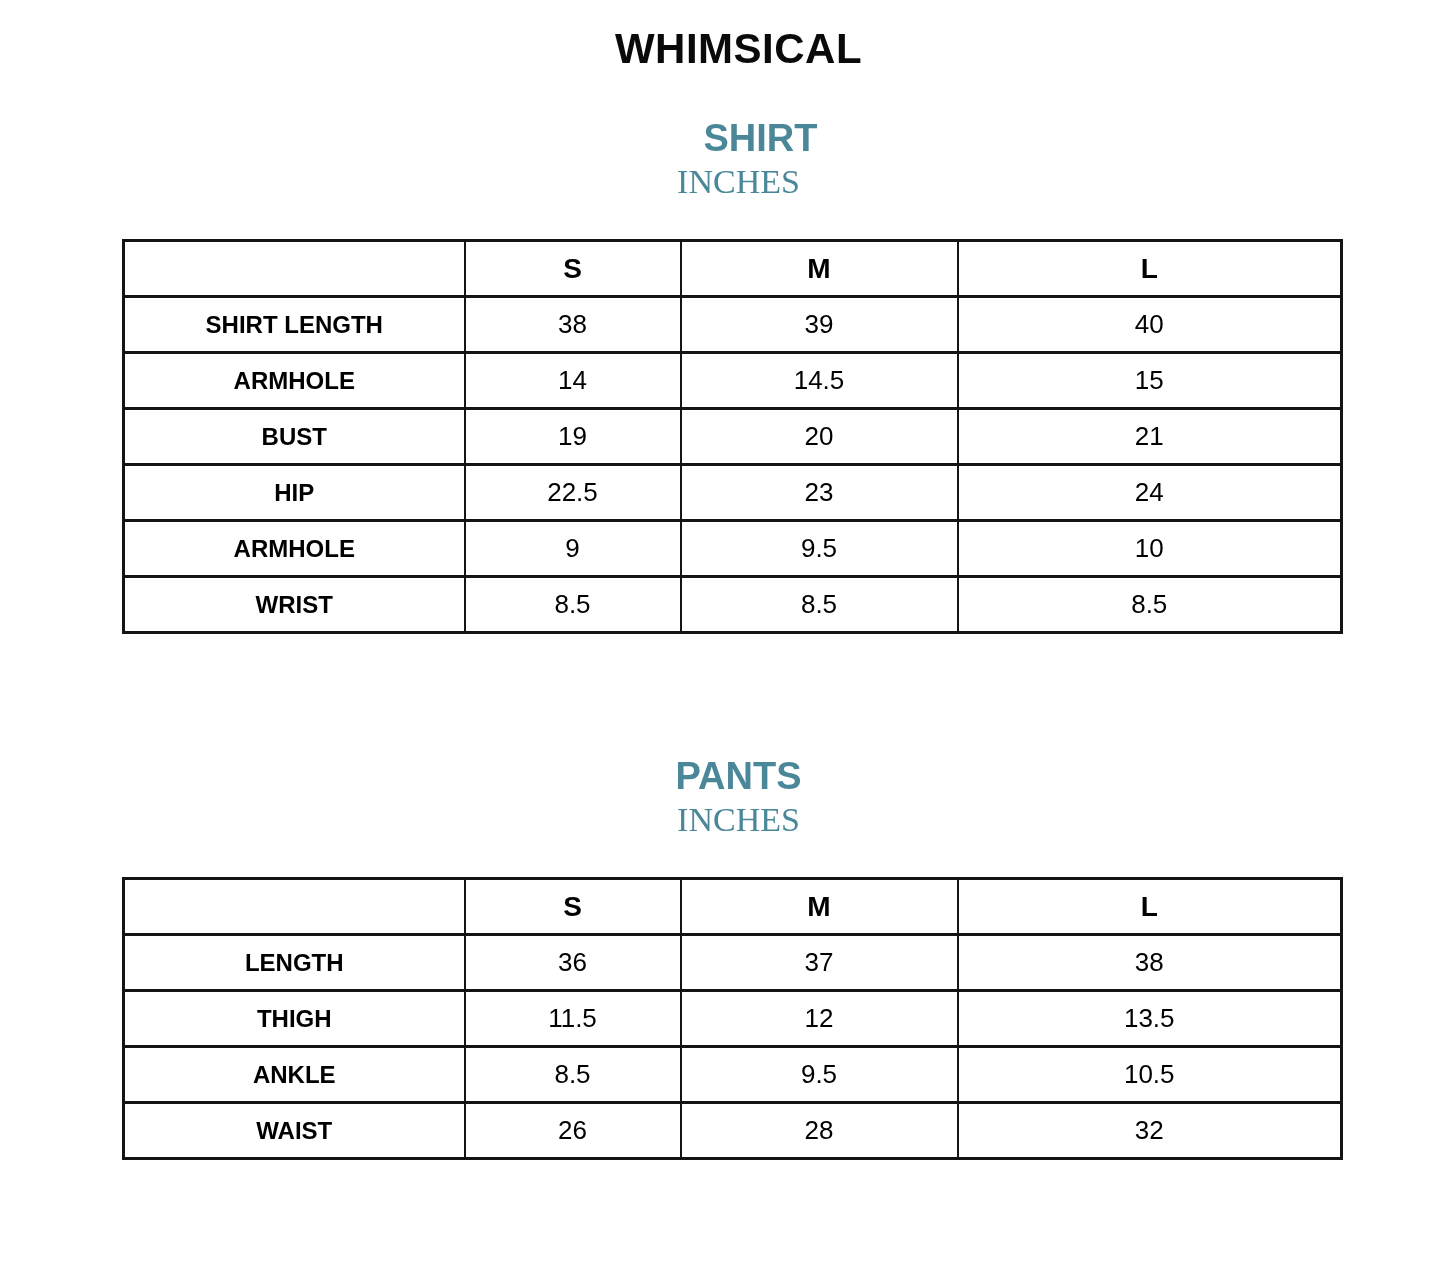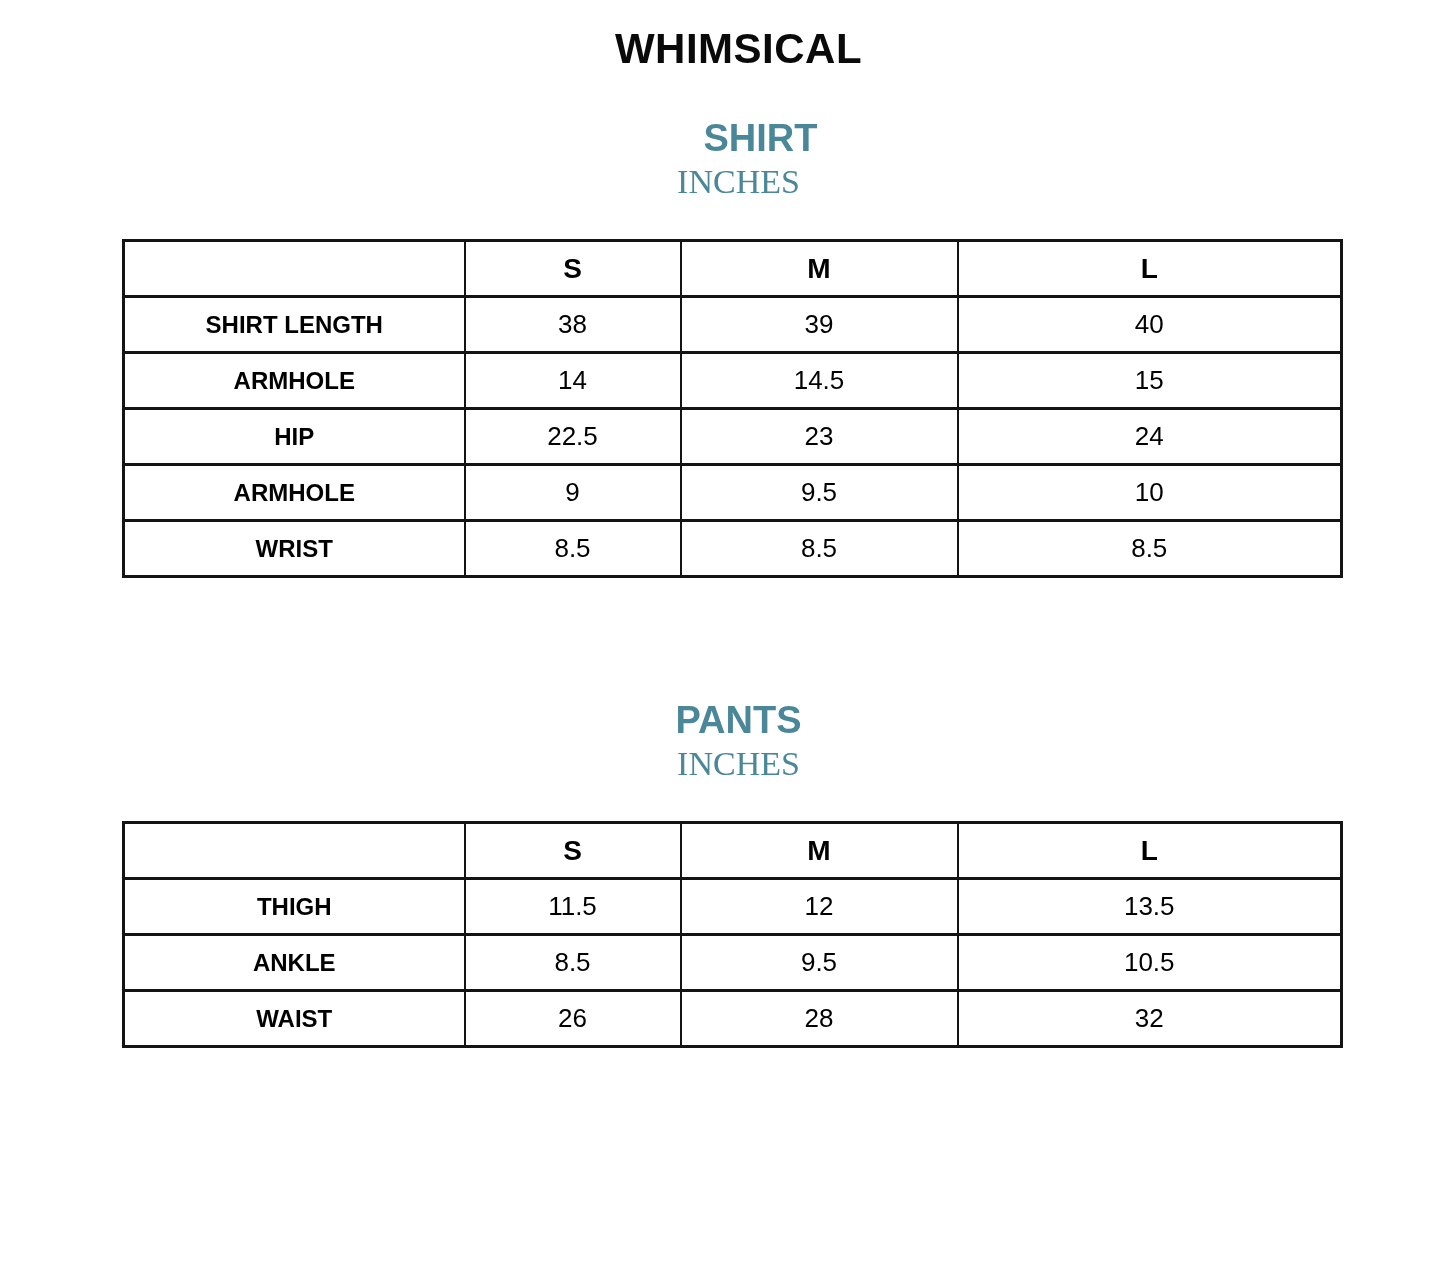--- a/index.html
+++ b/index.html
@@ -115,20 +115,26 @@
             <td class="row-value">39</td>
             <td class="row-value">40</td>
           </tr>
           <tr>
             <td class="row-label">ARMHOLE</td>
             <td class="row-value">14</td>
             <td class="row-value">14.5</td>
             <td class="row-value">15</td>
           </tr>
           <tr>
+            <td class="row-label">BUST</td>
+            <td class="row-value">19</td>
+            <td class="row-value">20</td>
+            <td class="row-value">21</td>
+          </tr>
+          <tr>
             <td class="row-label">HIP</td>
             <td class="row-value">22.5</td>
             <td class="row-value">23</td>
             <td class="row-value">24</td>
           </tr>
           <tr>
             <td class="row-label">ARMHOLE</td>
             <td class="row-value">9</td>
             <td class="row-value">9.5</td>
             <td class="row-value">10</td>
@@ -157,20 +163,26 @@
       <thead>
           <tr>
             <th></th>
             <th>S</th>
             <th>M</th>
             <th>L</th>
           </tr>
         </thead>
       <tbody>
           <tr>
+            <td class="row-label">LENGTH</td>
+            <td class="row-value">36</td>
+            <td class="row-value">37</td>
+            <td class="row-value">38</td>
+          </tr>
+          <tr>
             <td class="row-label">THIGH</td>
             <td class="row-value">11.5</td>
             <td class="row-value">12</td>
             <td class="row-value">13.5</td>
           </tr>
           <tr>
             <td class="row-label">ANKLE</td>
             <td class="row-value">8.5</td>
             <td class="row-value">9.5</td>
             <td class="row-value">10.5</td>

